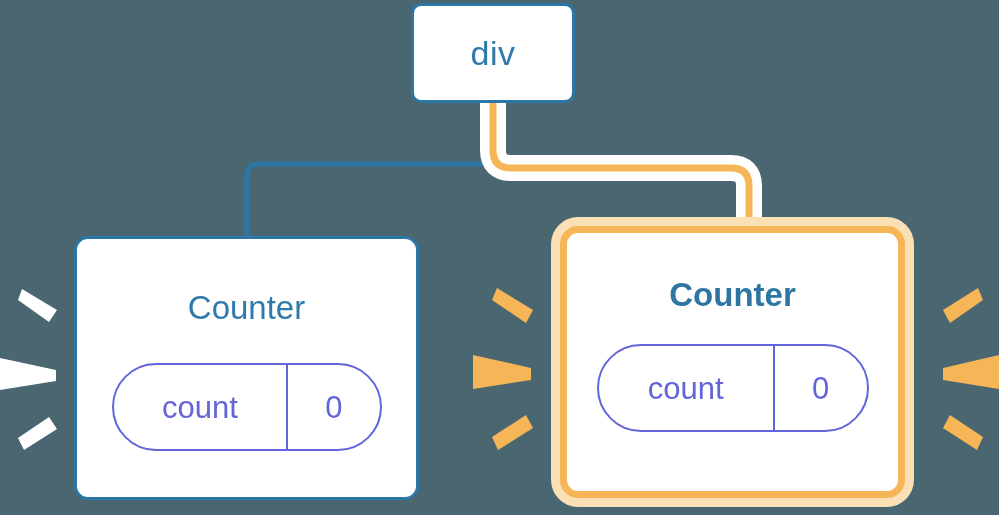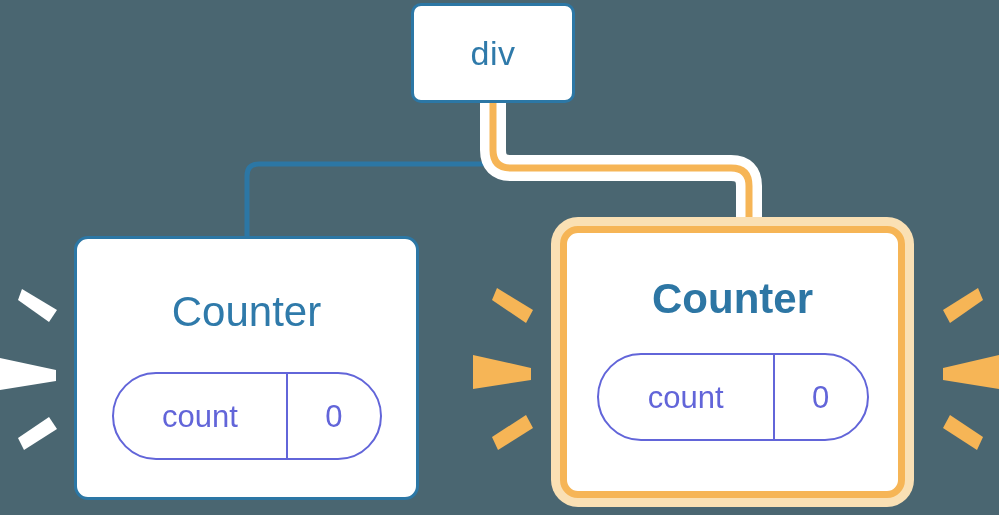--- a/index.html
+++ b/index.html
@@ -62,21 +62,21 @@
   #counter-right {
     left: 560px;
     top: 226px;
     width: 345px;
     height: 272px;
     border: 7px solid #f6b556;
     border-radius: 18px;
     box-shadow: 0 0 0 9px #fae0b4;
   }
   .node-title {
-    font-size: 42px;
+    font-size: 33px;
     color: #2f7aaa;
     line-height: 1;
   }
   #counter-left .node-title {
     margin-top: 52px;
   }
   #counter-right .node-title {
     margin-top: 45px;
     font-weight: bold;
     color: #2d76a4;

